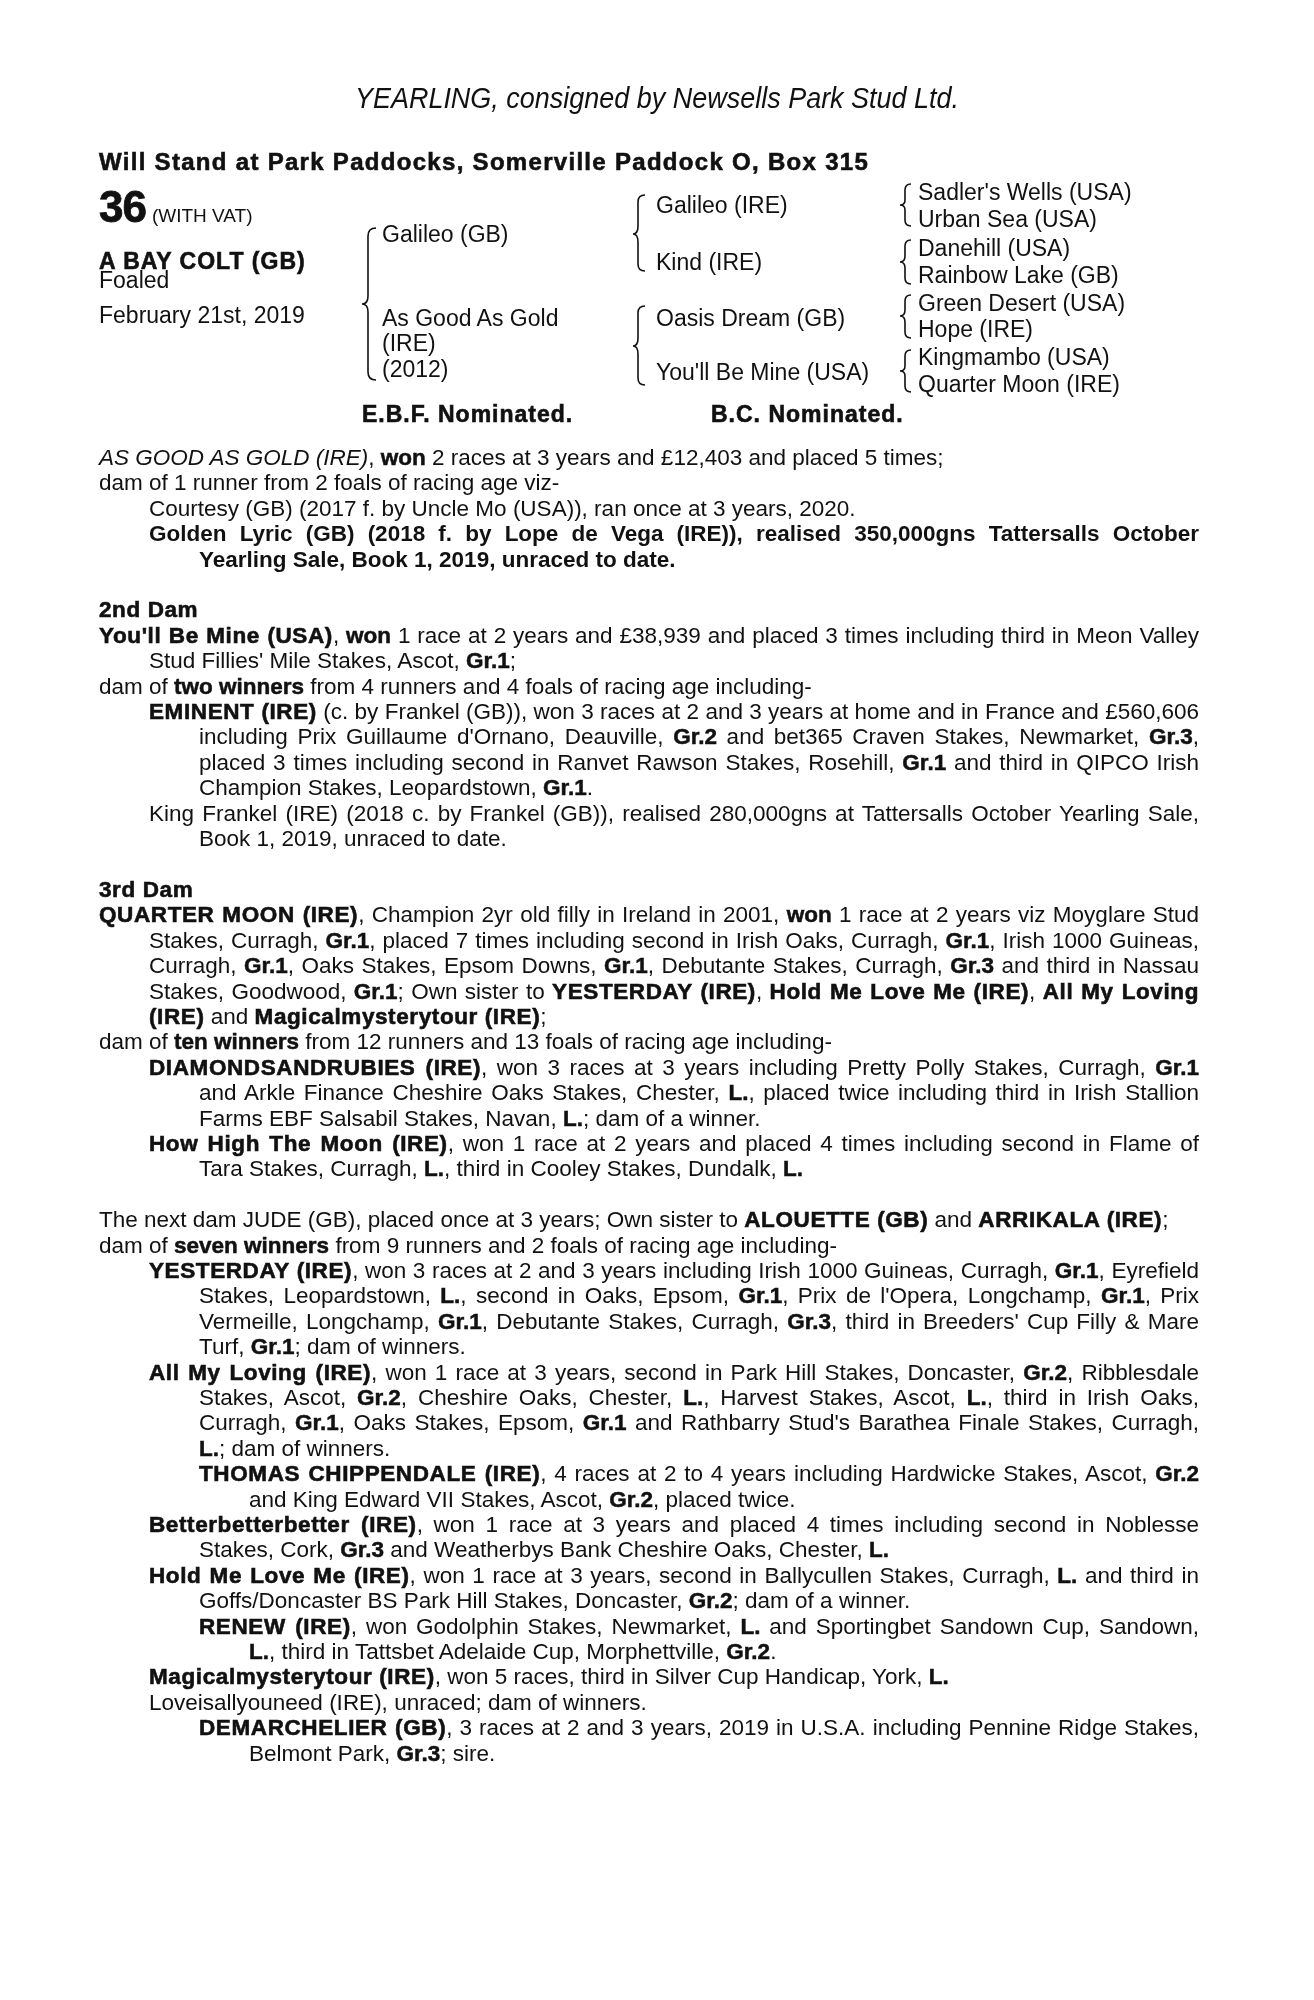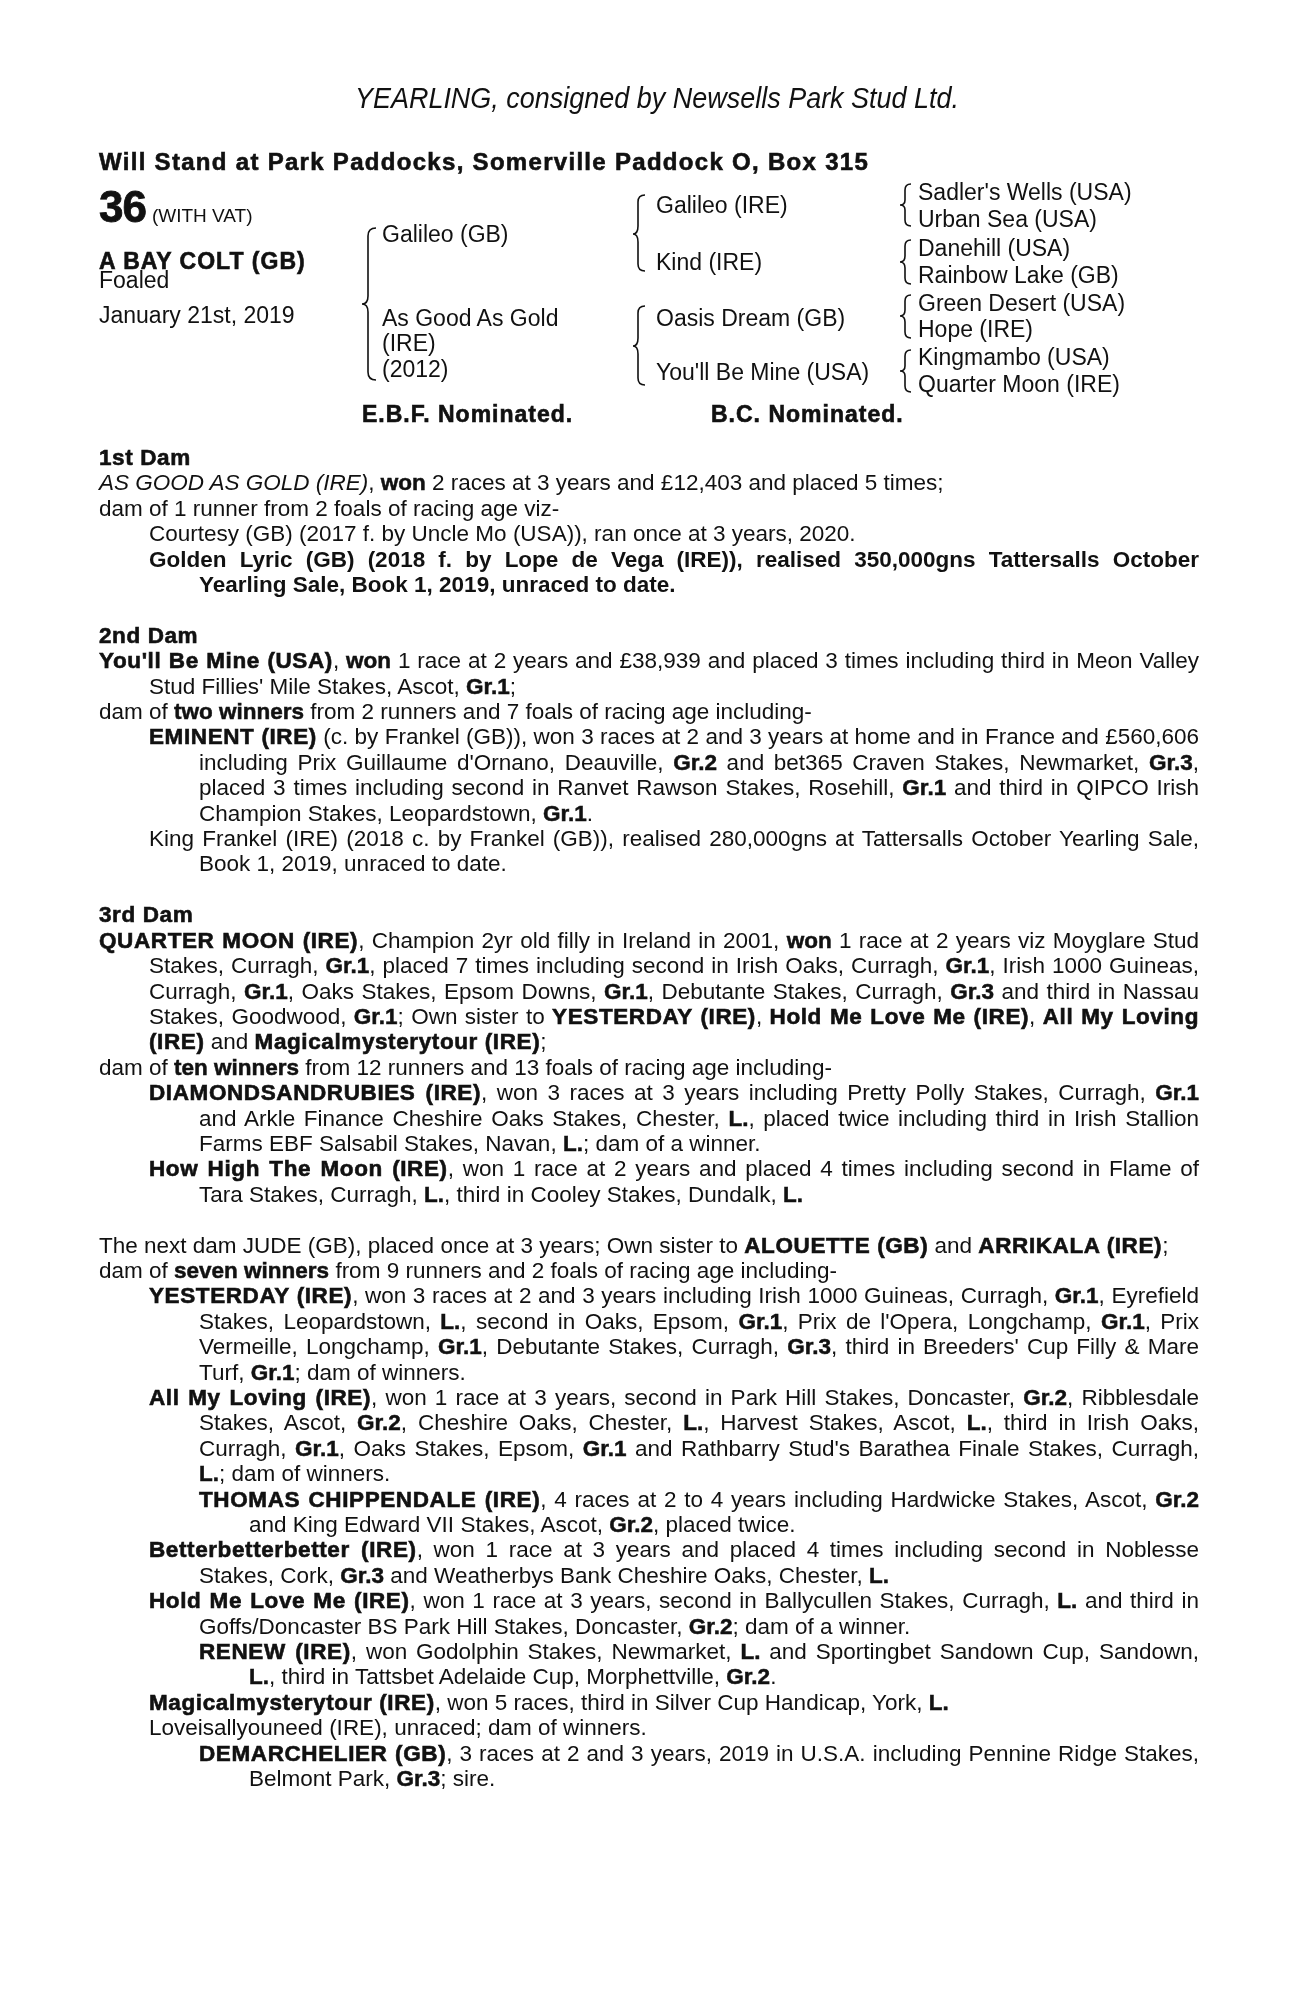--- a/index.html
+++ b/index.html
@@ -27,21 +27,21 @@
 </head>
 <body>
 
 <div class="abs" id="title">YEARLING, consigned by Newsells Park Stud Ltd.</div>
 <div class="abs" id="stand">Will Stand at Park Paddocks, Somerville Paddock O, Box 315</div>
 <div class="abs" id="lot">
   <span class="num">36</span><span class="vat">(WITH VAT)</span>
 </div>
 <div class="abs" id="colt">A BAY COLT (GB)</div>
 <div class="abs ped" id="foaled">Foaled</div>
-<div class="abs ped" id="dob">January 21st, 2019</div>
+<div class="abs ped" id="dob">February 21st, 2019</div>
 
 <svg class="brace" style="left:0;top:0" width="1314" height="440">
   <g fill="none" stroke="#111" stroke-width="1.6">
     <path d="M376 228 Q368 228 368 236 L368 296 Q368 304 362 304 Q368 304 368 312 L368 372 Q368 380 376 380"></path>
     <path d="M645 195 Q638 195 638 202 L638 226 Q638 234 633 234 Q638 234 638 242 L638 264 Q638 271 645 271"></path>
     <path d="M645 306 Q638 306 638 313 L638 338 Q638 346 633 346 Q638 346 638 354 L638 378 Q638 385 645 385"></path>
     <path d="M911 184 Q905 184 905 190 L905 200 Q905 205 900 205 Q905 205 905 210 L905 220 Q905 226 911 226"></path>
     <path d="M911 240 Q905 240 905 246 L905 256 Q905 262 900 262 Q905 262 905 268 L905 278 Q905 284 911 284"></path>
     <path d="M911 295 Q905 295 905 301 L905 310 Q905 316 900 316 Q905 316 905 322 L905 332 Q905 338 911 338"></path>
     <path d="M911 350 Q905 350 905 356 L905 366 Q905 371 900 371 Q905 371 905 376 L905 386 Q905 392 911 392"></path>
@@ -64,29 +64,28 @@
 <div class="abs ped" style="left:918px;top:263px">Rainbow Lake (GB)</div>
 <div class="abs ped" style="left:918px;top:291px">Green Desert (USA)</div>
 <div class="abs ped" style="left:918px;top:317px">Hope (IRE)</div>
 <div class="abs ped" style="left:918px;top:345px">Kingmambo (USA)</div>
 <div class="abs ped" style="left:918px;top:372px">Quarter Moon (IRE)</div>
 
 <div class="abs nom" style="left:362px;top:401px">E.B.F. Nominated.</div>
 <div class="abs nom" style="left:711px;top:401px">B.C. Nominated.</div>
 
 <div id="body">
-    <div class="para" style="padding-left: 0px; text-indent: 0px;"><span class="bh">1st Dam</span></div>
     <div class="para" style="padding-left: 0px; text-indent: 0px;"><span class="i">AS GOOD AS GOLD (IRE)</span><span>, </span><span class="b">won</span><span> 2 races at 3 years and £12,403 and placed 5 times;</span></div>
     <div class="para" style="padding-left: 0px; text-indent: 0px;"><span>dam of 1 runner from 2 foals of racing age viz-</span></div>
     <div class="para" style="padding-left: 50px; text-indent: 0px;"><span>Courtesy (GB) (2017 f. by Uncle Mo (USA)), ran once at 3 years, 2020.</span></div>
     <div class="para" style="padding-left: 100px; text-indent: -50px; font-weight: bold;"><span>Golden Lyric (GB) (2018 f. by Lope de Vega (IRE)), realised 350,000gns Tattersalls October Yearling Sale, Book 1, 2019, unraced to date.</span></div>
     <div class="gap"></div>
     <div class="para" style="padding-left: 0px; text-indent: 0px;"><span class="bh">2nd Dam</span></div>
     <div class="para" style="padding-left: 50px; text-indent: -50px;"><span class="bh">You'll Be Mine (USA)</span><span>, </span><span class="b">won</span><span> 1 race at 2 years and £38,939 and placed 3 times including third in Meon Valley Stud Fillies' Mile Stakes, Ascot, </span><span class="b">Gr.1</span><span>;</span></div>
-    <div class="para" style="padding-left: 0px; text-indent: 0px;"><span>dam of </span><span class="b">two winners</span><span> from 2 runners and 7 foals of racing age including-</span></div>
+    <div class="para" style="padding-left: 0px; text-indent: 0px;"><span>dam of </span><span class="b">two winners</span><span> from 4 runners and 4 foals of racing age including-</span></div>
     <div class="para" style="padding-left: 100px; text-indent: -50px;"><span class="bh">EMINENT (IRE)</span><span> (c. by Frankel (GB)), won 3 races at 2 and 3 years at home and in France and £560,606 including Prix Guillaume d'Ornano, Deauville, </span><span class="b">Gr.2</span><span> and bet365 Craven Stakes, Newmarket, </span><span class="b">Gr.3</span><span>, placed 3 times including second in Ranvet Rawson Stakes, Rosehill, </span><span class="b">Gr.1</span><span> and third in QIPCO Irish Champion Stakes, Leopardstown, </span><span class="b">Gr.1</span><span>.</span></div>
     <div class="para" style="padding-left: 100px; text-indent: -50px;"><span>King Frankel (IRE) (2018 c. by Frankel (GB)), realised 280,000gns at Tattersalls October Yearling Sale, Book 1, 2019, unraced to date.</span></div>
     <div class="gap"></div>
     <div class="para" style="padding-left: 0px; text-indent: 0px;"><span class="bh">3rd Dam</span></div>
     <div class="para" style="padding-left: 50px; text-indent: -50px;"><span class="bh">QUARTER MOON (IRE)</span><span>, Champion 2yr old filly in Ireland in 2001, </span><span class="b">won</span><span> 1 race at 2 years viz Moyglare Stud Stakes, Curragh, </span><span class="b">Gr.1</span><span>, placed 7 times including second in Irish Oaks, Curragh, </span><span class="b">Gr.1</span><span>, Irish 1000 Guineas, Curragh, </span><span class="b">Gr.1</span><span>, Oaks Stakes, Epsom Downs, </span><span class="b">Gr.1</span><span>, Debutante Stakes, Curragh, </span><span class="b">Gr.3</span><span> and third in Nassau Stakes, Goodwood, </span><span class="b">Gr.1</span><span>; Own sister to </span><span class="bh">YESTERDAY (IRE)</span><span>, </span><span class="bh">Hold Me Love Me (IRE)</span><span>, </span><span class="bh">All My Loving (IRE)</span><span> and </span><span class="bh">Magicalmysterytour (IRE)</span><span>;</span></div>
     <div class="para" style="padding-left: 0px; text-indent: 0px;"><span>dam of </span><span class="b">ten winners</span><span> from 12 runners and 13 foals of racing age including-</span></div>
     <div class="para" style="padding-left: 100px; text-indent: -50px;"><span class="bh">DIAMONDSANDRUBIES (IRE)</span><span>, won 3 races at 3 years including Pretty Polly Stakes, Curragh, </span><span class="b">Gr.1</span><span> and Arkle Finance Cheshire Oaks Stakes, Chester, </span><span class="b">L.</span><span>, placed twice including third in Irish Stallion Farms EBF Salsabil Stakes, Navan, </span><span class="b">L.</span><span>; dam of a winner.</span></div>
     <div class="para" style="padding-left: 100px; text-indent: -50px;"><span class="bh">How High The Moon (IRE)</span><span>, won 1 race at 2 years and placed 4 times including second in Flame of Tara Stakes, Curragh, </span><span class="b">L.</span><span>, third in Cooley Stakes, Dundalk, </span><span class="b">L.</span></div>
     <div class="gap"></div>
     <div class="para" style="padding-left: 50px; text-indent: -50px;"><span>The next dam JUDE (GB), placed once at 3 years; Own sister to </span><span class="bh">ALOUETTE (GB)</span><span> and </span><span class="bh">ARRIKALA (IRE)</span><span>;</span></div>

